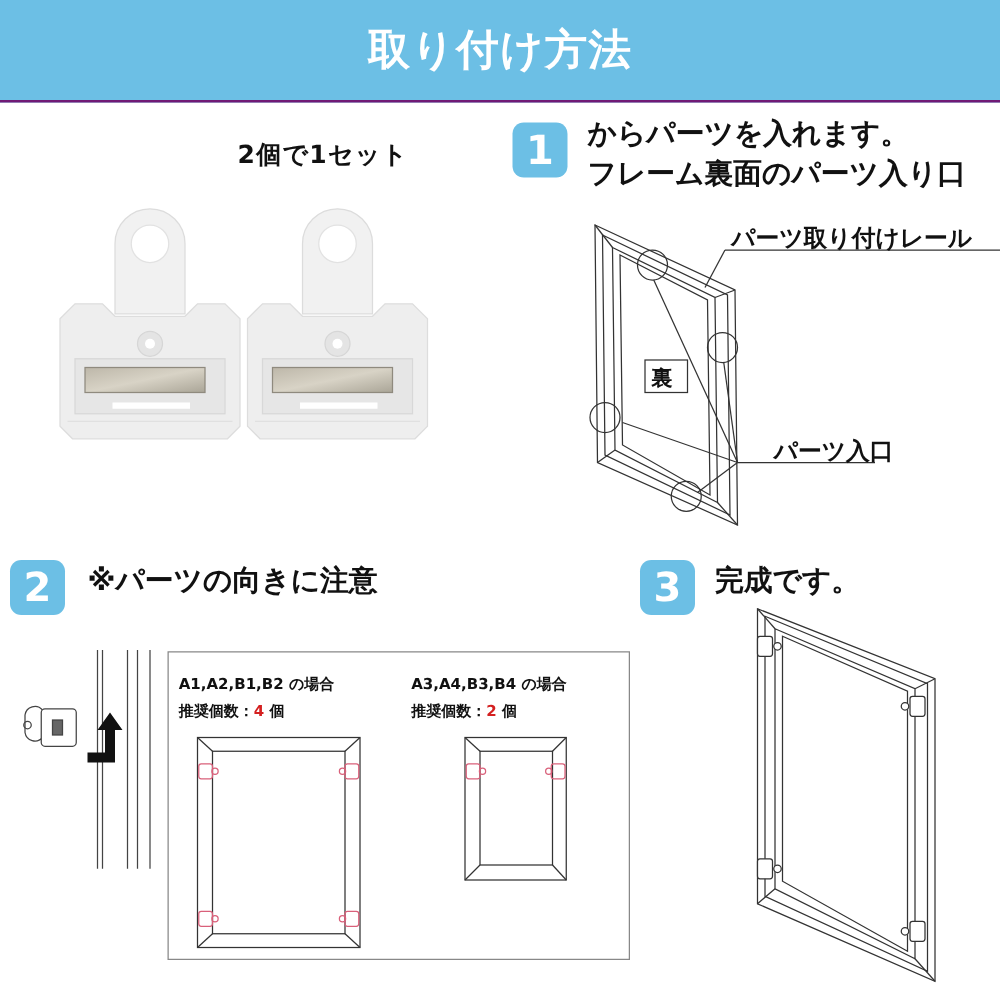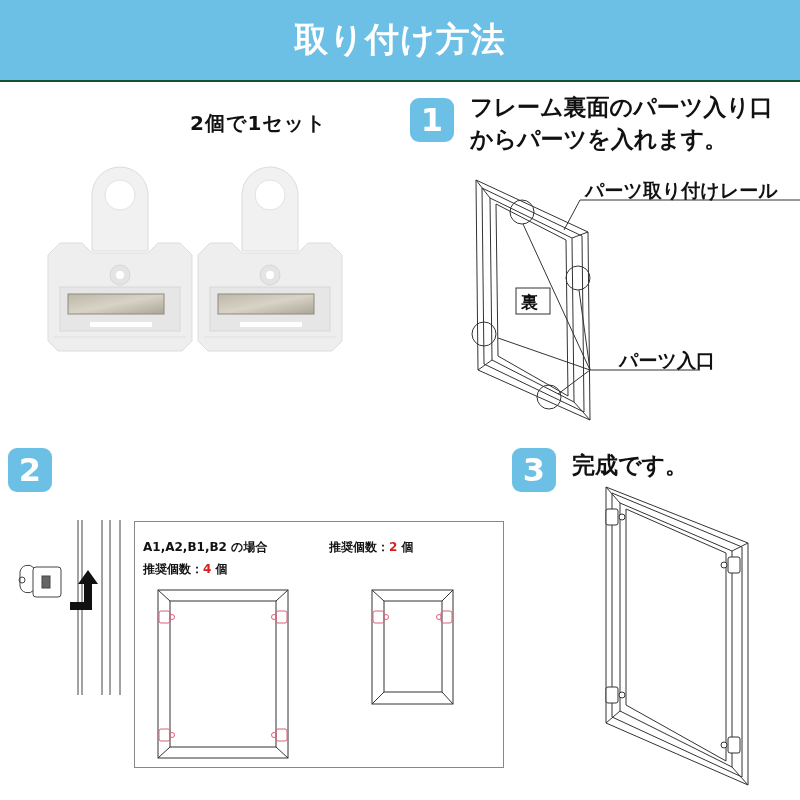--- a/index.html
+++ b/index.html
@@ -1,17 +1,17 @@
 <!DOCTYPE html>
 <html><head>
 <meta charset="utf-8">
 <style>
   html, body { margin:0; padding:0; background:#fff; }
   body { width:800px; height:800px; position:relative; overflow:hidden; font-family:"DejaVu Sans", sans-serif; color:#111; }
-  .header { position:absolute; left:0; top:0; width:800px; height:80px; background:#6cbfe5; display:flex; align-items:center; justify-content:center; border-bottom:2px solid #14532d; }
+  .header { position:absolute; left:0; top:0; width:800px; height:80px; background:#6cbfe5; display:flex; align-items:center; justify-content:center; border-bottom:2px solid #701a75; }
   .header h1 { margin:0; color:#fff; font-size:34px; font-weight:bold; letter-spacing:1px; }
   .abs { position:absolute; }
   .set-label { left:190px; top:110px; font-size:20px; font-weight:bold; letter-spacing:1px; }
   .badge { width:44px; height:44px; border-radius:9px; background:#6cbfe5; color:#fff; font-weight:bold; font-size:32px; display:flex; align-items:center; justify-content:center; }
   .step-title { font-size:23px; font-weight:bold; line-height:32px; white-space:nowrap; }
   .callout { font-size:19px; font-weight:bold; }
   .qty-box { left:134px; top:521px; width:370px; height:247px; border:1px solid #888; box-sizing:border-box; }
   .qty-head { font-size:12px; font-weight:bold; line-height:22px; white-space:nowrap; }
   .red { color:#d42020; }
   svg { position:absolute; overflow:visible; }
@@ -43,22 +43,22 @@
       <rect x="50" y="157" width="62" height="5" fill="#ffffff"></rect>
       <line x1="14" y1="172" x2="146" y2="172" stroke="#e0e0e0"></line>
     </g>
   </defs>
   <use href="#part" x="0" y="0"></use>
   <use href="#part" x="150" y="0"></use>
 </svg>
 
 <div class="abs badge" style="left:410px;top:98px;">1</div>
 <div class="abs step-title" style="left:470px;top:91px;">
+  <div>からパーツを入れます。</div>
   <div>フレーム裏面のパーツ入り口</div>
-  <div>からパーツを入れます。</div>
 </div>
 
 <svg style="left:460px;top:170px;" width="340" height="260" viewBox="0 0 340 260">
   <g fill="none" stroke="#333" stroke-width="1">
     <polygon points="16,10 128,62 130,250 18,200" fill="#fff"></polygon>
     <polygon points="22,18 122,66 124,242 24,194"></polygon>
     <polygon points="30,28 112,68 114,232 32,190"></polygon>
     <polygon points="36,34 106,70 108,226 38,186"></polygon>
     <line x1="16" y1="10" x2="30" y2="28"></line>
       <line x1="128" y1="62" x2="112" y2="68"></line>
@@ -77,20 +77,21 @@
     <line x1="120" y1="30" x2="340" y2="30"></line>
   </g>
   <rect x="56" y="118" width="34" height="26" fill="#fff" stroke="#333"></rect>
 </svg>
 <div class="abs callout" style="left:585px;top:178px;">パーツ取り付けレール</div>
 <div class="abs callout" style="left:600px;top:348px;margin-left:19px;">パーツ入口</div>
 <div class="abs callout" style="left:521px;top:291px;font-size:17px;">裏</div>
 
 <div class="abs badge" style="left:8px;top:448px;">2</div>
 <div class="abs step-title" style="left:70px;top:449px;">
+  <div>※パーツの向きに注意</div>
 </div>
 
 <svg style="left:0;top:510px;" width="130" height="200">
   <g stroke="#444" fill="none">
     <line x1="78" y1="10" x2="78" y2="185"></line>
       <line x1="82" y1="10" x2="82" y2="185"></line>
     <line x1="102" y1="10" x2="102" y2="185"></line>
       <line x1="110" y1="10" x2="110" y2="185"></line>
     <line x1="120" y1="10" x2="120" y2="185"></line>
     <path d="M20,62 a8,8 0 0 1 14,-4 l8,4 v14 l-8,4 a8,8 0 0 1 -14,-4z" fill="#fff"></path>
@@ -100,20 +101,21 @@
   </g>
   <path d="M70,92 h14 v-18 h-6 l10,-14 l10,14 h-6 v26 h-22z" fill="#111"></path>
 </svg>
 
 <div class="abs qty-box">
   <div class="abs qty-head" style="left:8px;top:14px;">
     <div>A1,A2,B1,B2 の場合</div>
     <div><span>推奨個数：</span><span class="red">4</span> <span>個</span></div>
   </div>
   <div class="abs qty-head" style="left:194px;top:14px;">
+    <div>A3,A4,B3,B4 の場合</div>
     <div><span>推奨個数：</span><span class="red">2</span> <span>個</span></div>
   </div>
   <svg style="left:22px;top:67px;" width="135" height="172">
     <g fill="none" stroke="#333">
       <rect x="1" y="1" width="130" height="168"></rect>
         <rect x="13" y="12" width="106" height="146"></rect>
       <line x1="1" y1="1" x2="13" y2="12"></line>
         <line x1="131" y1="1" x2="119" y2="12"></line>
       <line x1="1" y1="169" x2="13" y2="158"></line>
         <line x1="131" y1="169" x2="119" y2="158"></line>

